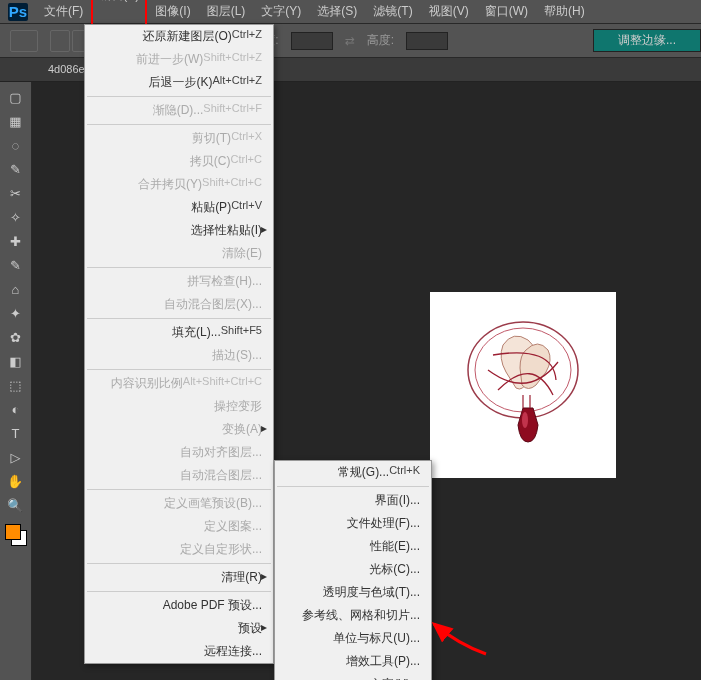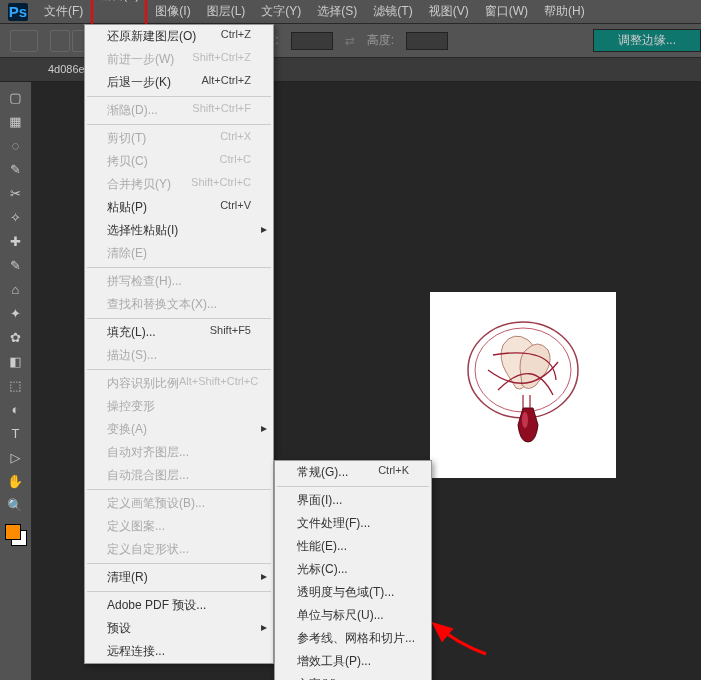--- a/index.html
+++ b/index.html
@@ -21,21 +21,21 @@
 .tool{width:24px;height:22px;display:flex;align-items:center;justify-content:center;color:#ccc;font-size:13px}
 .swatch{width:22px;height:22px;margin-top:6px;position:relative}
 .sw-fg{width:16px;height:16px;background:#ff8c00;border:1px solid #000;position:absolute;top:0;left:0}
 .sw-bg{width:16px;height:16px;background:#fff;border:1px solid #000;position:absolute;bottom:0;right:0}
 .canvas-area{flex:1;background:#262626;position:relative}
 .canvas-img{position:absolute;left:398px;top:210px;width:186px;height:186px;background:#fff;display:flex;align-items:center;justify-content:center}
 .canvas-img svg{width:170px;height:170px}
 .dropdown{position:absolute;background:#f0f0f0;border:1px solid #999;box-shadow:2px 2px 6px rgba(0,0,0,.4);z-index:100}
 .dd1{left:84px;top:24px;width:190px}
 .dd2{left:274px;top:460px;width:158px}
-.dd-row{display:flex;justify-content:space-between;padding:3px 22px 3px 22px;color:#333;white-space:nowrap}
+.dd-row{display:flex;justify-content:flex-end;padding:3px 11px 3px 22px;color:#333;white-space:nowrap}
 .dd-row.dis{color:#aaa}
 .dd-sep{height:1px;background:#ccc;margin:2px 2px}
 .sc{color:#444;font-size:11px}
 .dd-row.dis .sc{color:#bbb}
 .arrow{position:absolute;right:6px;color:#333}
 .red-arrow{position:absolute;left:428px;top:616px;z-index:200}
 </style>
 </head>
 <body>
 
@@ -160,21 +160,21 @@
       <span class="arrow">▸</span>
     </div>
     <div class="dd-row dis">
       <span>清除(E)</span>
     </div>
     <div class="dd-sep"></div>
     <div class="dd-row dis">
       <span>拼写检查(H)...</span>
     </div>
     <div class="dd-row dis">
-      <span>查找和替换文本(X)...</span>
+      <span>自动混合图层(X)...</span>
     </div>
     <div class="dd-sep"></div>
     <div class="dd-row">
       <span>填充(L)...</span>
       <span class="sc">Shift+F5</span>
     </div>
     <div class="dd-row dis">
       <span>描边(S)...</span>
     </div>
     <div class="dd-sep"></div>
@@ -237,24 +237,24 @@
     <div class="dd-row">
       <span>性能(E)...</span>
     </div>
     <div class="dd-row">
       <span>光标(C)...</span>
     </div>
     <div class="dd-row">
       <span>透明度与色域(T)...</span>
     </div>
     <div class="dd-row">
+      <span>参考线、网格和切片...</span>
+    </div>
+    <div class="dd-row">
       <span>单位与标尺(U)...</span>
-    </div>
-    <div class="dd-row">
-      <span>参考线、网格和切片...</span>
     </div>
     <div class="dd-row">
       <span>增效工具(P)...</span>
     </div>
     <div class="dd-row">
       <span>文字(Y)...</span>
     </div>
   </div>
 
 <svg class="red-arrow" width="60" height="40">

